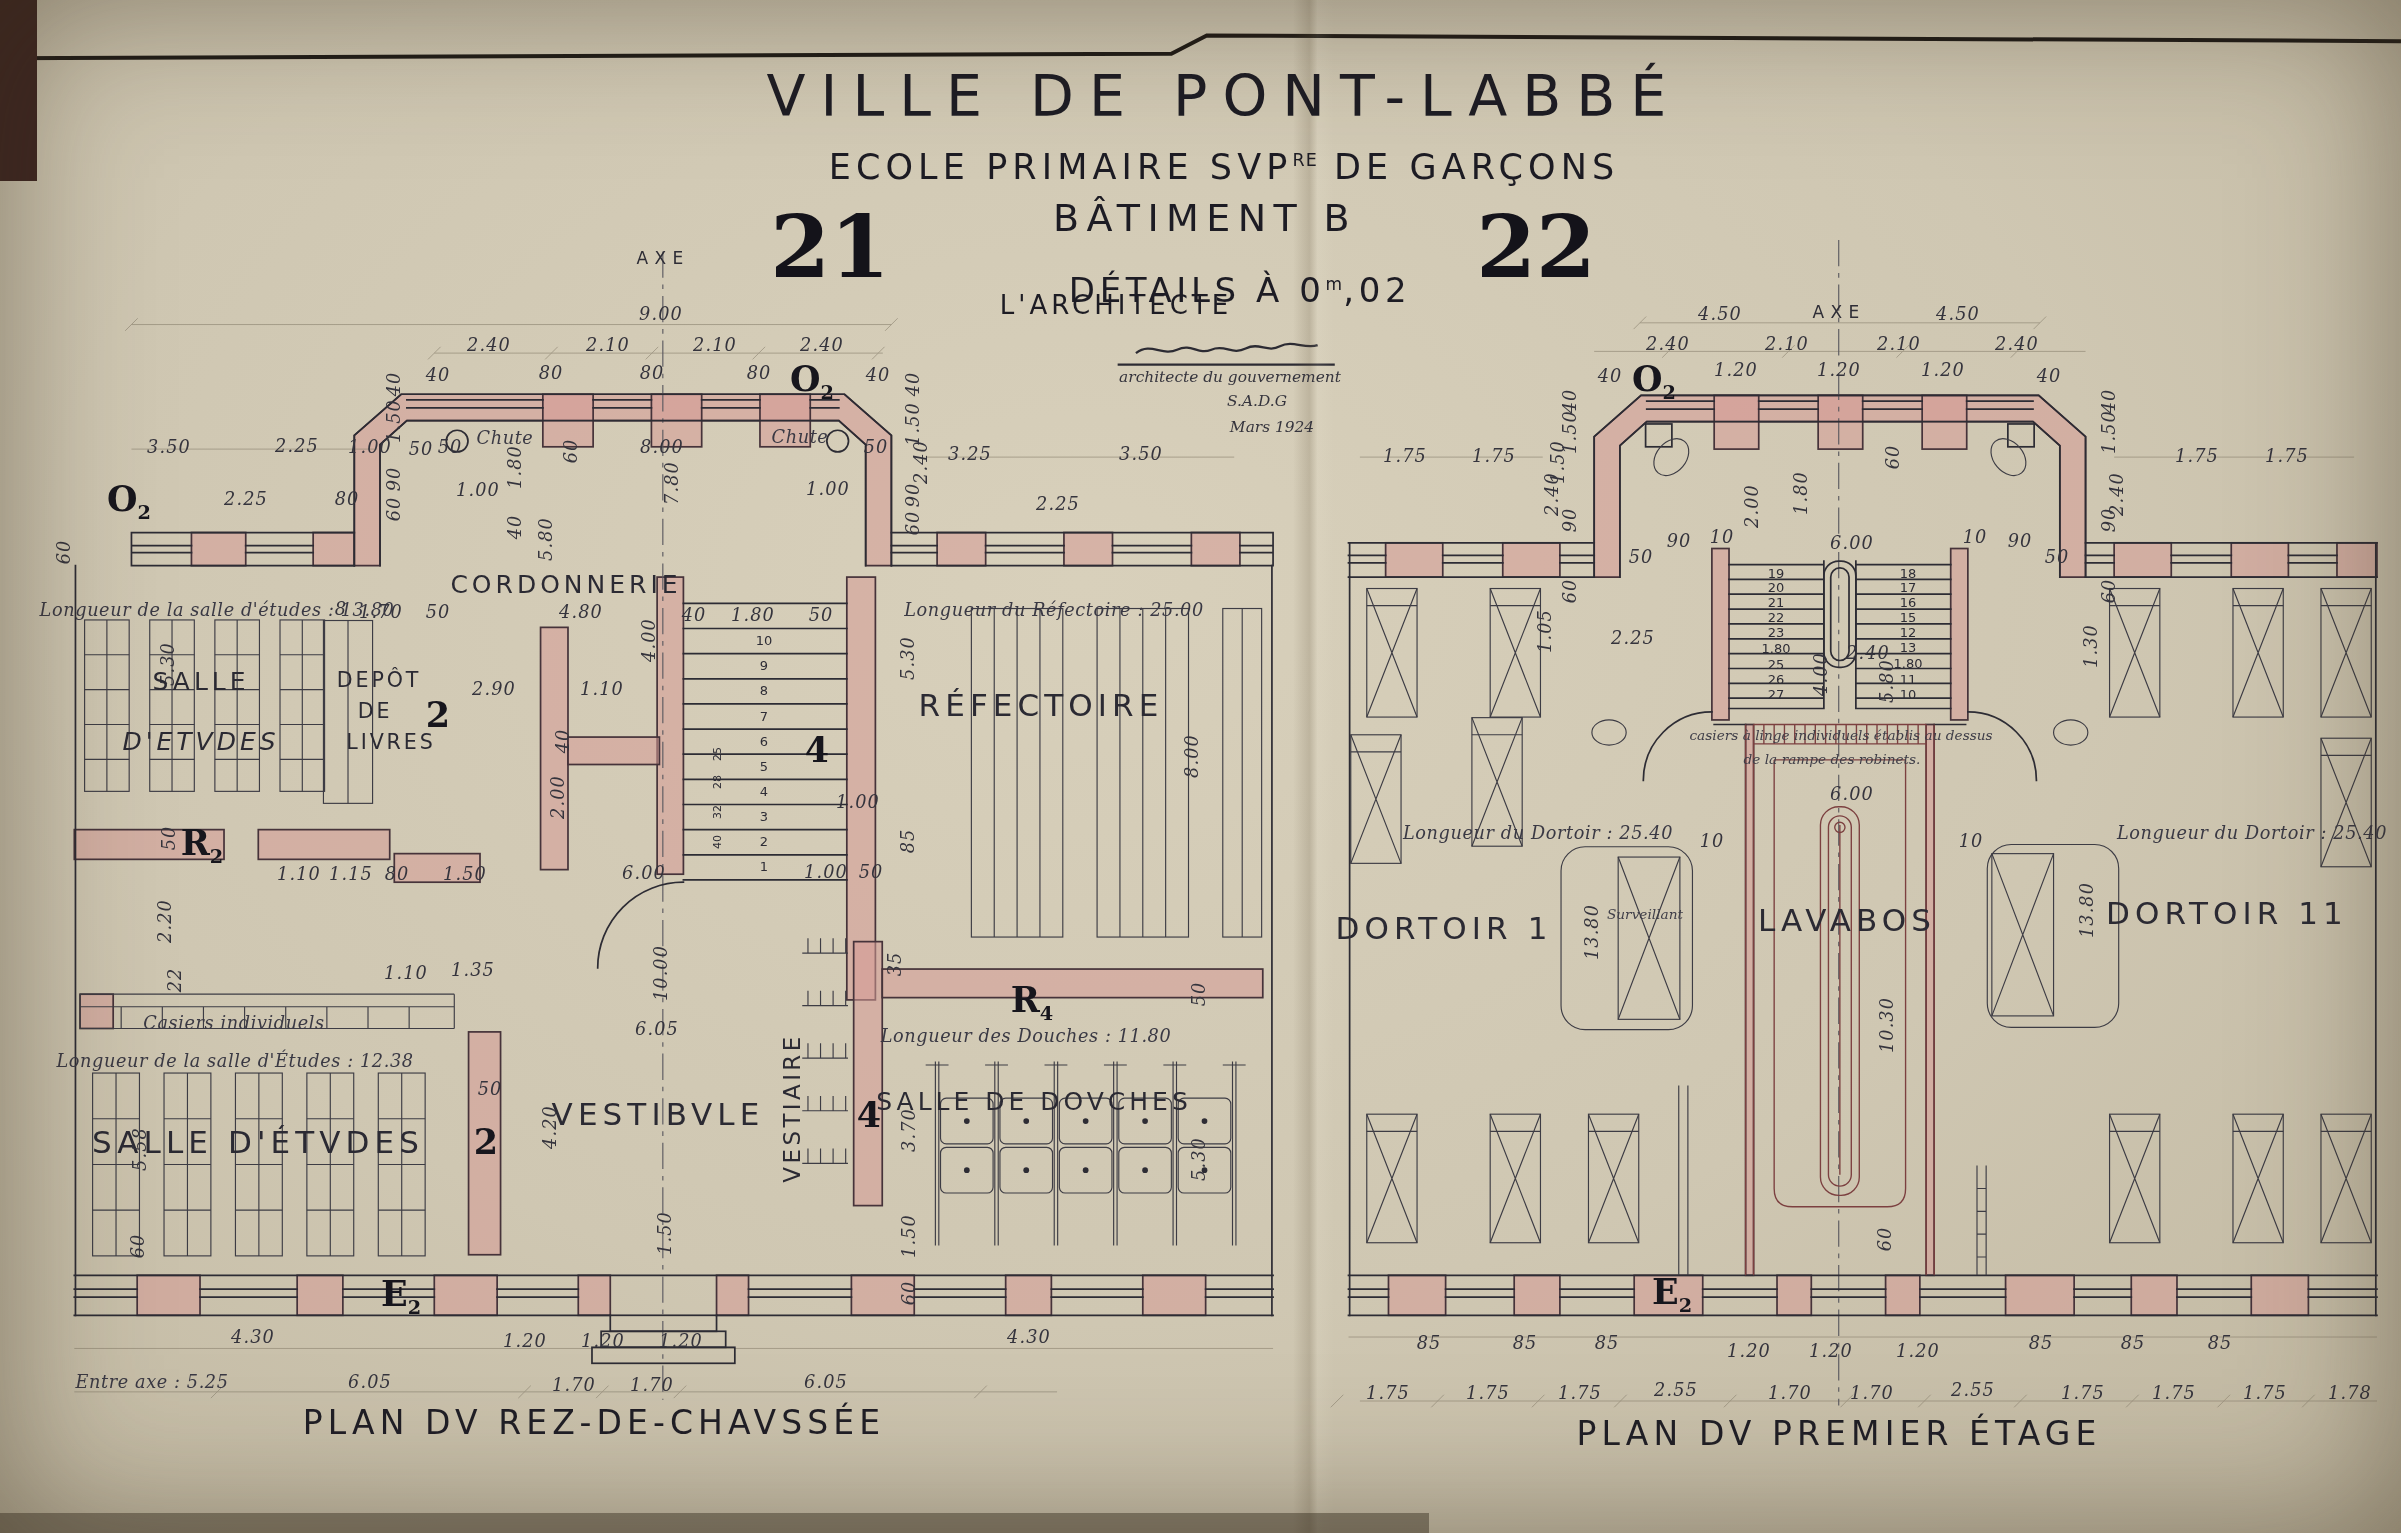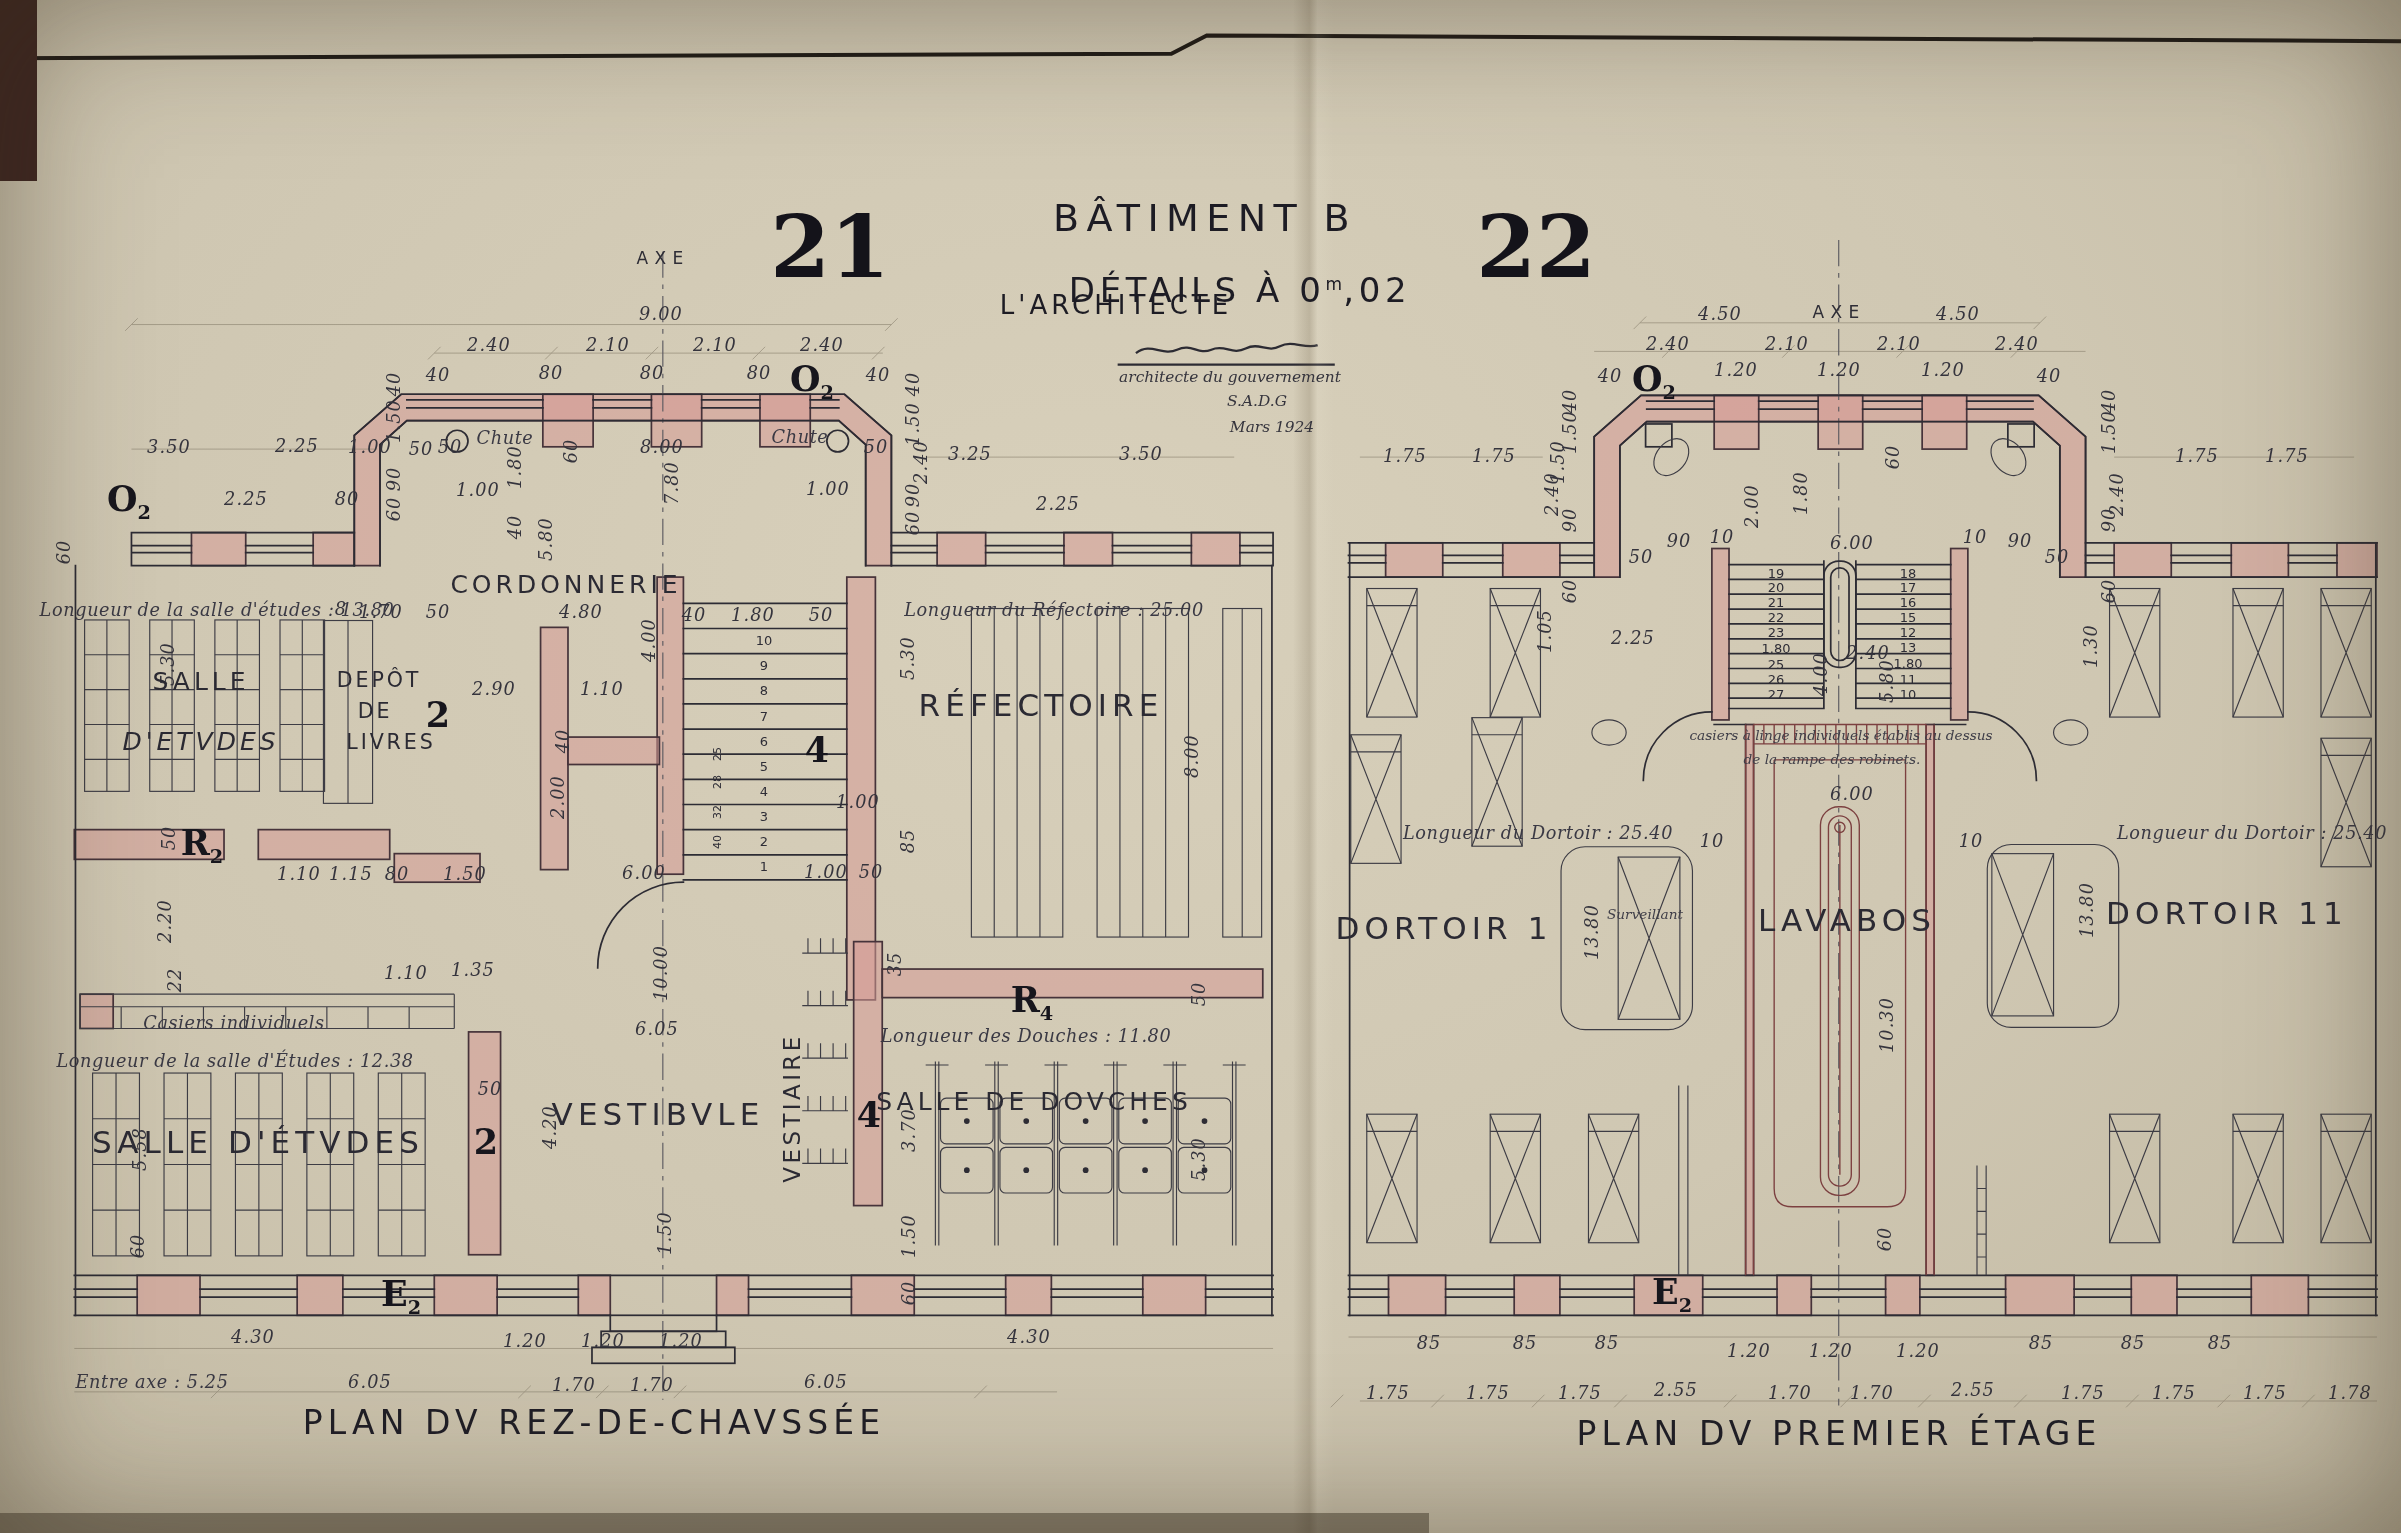--- a/index.html
+++ b/index.html
@@ -316,20 +316,22 @@
     <g stroke="#2c2b33" stroke-width="4" fill="none">
       <path d="M1988,618c26,-20 46,6 72,-6c26,-12 36,10 60,0c24,-10 36,10 60,-2c24,-12 38,8 60,-4c22,-12 44,6 66,-2"></path>
       <path d="M1956,638H2336"></path>
     </g>
   </svg>
 
   <div class="corner"></div>
   <div class="crease"></div>
   <div class="botshadow"></div>
 
+  <div class="tblock t1" style="left:1224px;top:96px">VILLE DE PONT-LABBÉ</div>
+  <div class="tblock t2" style="left:1224px;top:167px"><span>ECOLE PRIMAIRE SVP</span><sup>RE</sup><span> DE GARÇONS</span></div>
   <div class="tblock t3" style="left:1205px;top:218px">BÂTIMENT B</div>
   <div class="tblock t4" style="left:1240px;top:262px"><span>DÉTAILS À 0</span><sup>m</sup><span>,02</span></div>
   <div class="tblock sheet" style="left:830px;top:246px">21</div>
   <div class="tblock sheet" style="left:1536px;top:246px">22</div>
   <div class="tblock arch" style="left:1116px;top:305px">L'ARCHITECTE</div>
   <div class="tblock scr" style="left:1230px;top:377px">architecte du gouvernement</div>
   <div class="tblock scr" style="left:1257px;top:401px">S.A.D.G</div>
   <div class="tblock scr" style="left:1272px;top:427px">Mars 1924</div>
 
   <div class="cap" style="left:1839px;top:1433px">PLAN DV PREMIER ÉTAGE</div>

